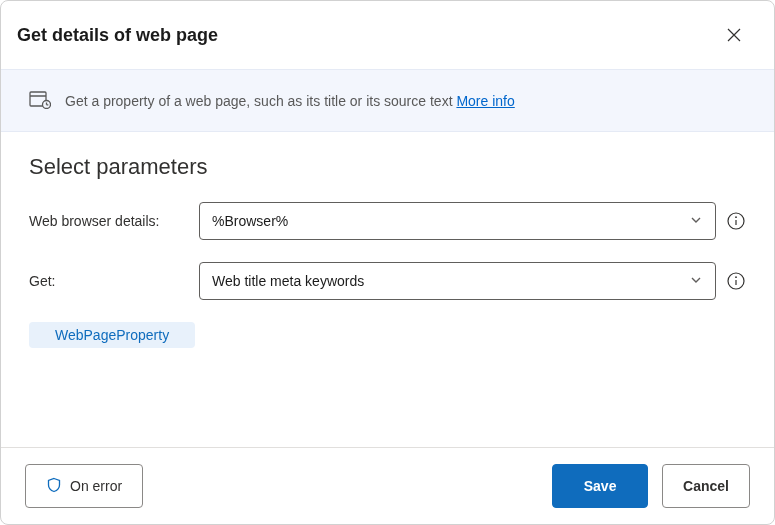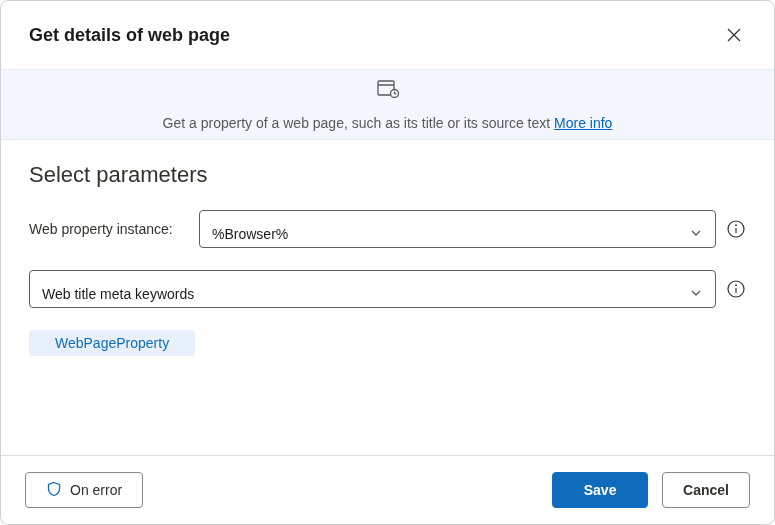--- a/index.html
+++ b/index.html
@@ -15,47 +15,46 @@
       border: 1px solid #d1d1d1;
       border-radius: 8px;
       display: flex;
       flex-direction: column;
       overflow: hidden;
     }
     .header {
       display: flex;
       align-items: center;
       justify-content: space-between;
-      padding: 18px 24px 18px 28px;
+      padding: 18px 24px 18px 16px;
     }
     .title {
       font-size: 18px;
       font-weight: 600;
     }
     .close-btn {
       width: 32px;
       height: 32px;
       display: flex;
       align-items: center;
       justify-content: center;
       cursor: pointer;
       background: transparent;
       border: none;
     }
     .close-btn svg { width: 14px; height: 14px; }
     .info-banner {
       background: #f3f6fd;
       border-top: 1px solid #e5eaf5;
       border-bottom: 1px solid #e5eaf5;
-      padding: 8px 28px;
+      padding: 19px 28px;
       display: flex;
       align-items: center;
       gap: 14px;
       color: #595959;
-      flex-direction: column;
     }
     .info-banner .banner-icon { flex: 0 0 auto; color: #595959; }
     .info-banner a {
       color: #0066CC;
       text-decoration: underline;
       cursor: pointer;
     }
     .content {
       flex: 1;
       padding: 22px 28px;
@@ -77,23 +76,23 @@
       width: 160px;
       flex: 0 0 160px;
       color: #323130;
     }
     .dropdown {
       flex: 1;
       height: 38px;
       border: 1px solid #605e5c;
       border-radius: 4px;
       display: flex;
-      align-items: flex-start;
+      align-items: center;
       justify-content: space-between;
-      padding: 15px 12px;
+      padding: 0 12px;
       cursor: pointer;
       background: #fff;
     }
     .dropdown .chev { color: #605e5c; }
     .info-icon {
       width: 20px;
       height: 20px;
       flex: 0 0 20px;
       display: flex;
       align-items: center;
@@ -124,21 +123,21 @@
       cursor: pointer;
     }
     .footer {
       border-top: 1px solid #e1dfdd;
       padding: 16px 24px;
       display: flex;
       align-items: center;
       justify-content: space-between;
     }
     .btn {
-      height: 36px;
+      height: 44px;
       padding: 0 20px;
       border-radius: 4px;
       font-size: 14px;
       font-weight: 600;
       cursor: pointer;
       display: inline-flex;
       align-items: center;
       justify-content: center;
       gap: 8px;
       border: 1px solid #8a8886;
@@ -183,39 +182,40 @@
     </span>
     <span>
       <span>Get a property of a web page, such as its title or its source text </span><a>More info</a>
     </span>
   </div>
 
   <div class="content">
     <div class="section-title">Select parameters</div>
 
     <div class="form-row">
-      <div class="form-label">Web property instance:</div>
+      <div class="form-label">Web browser details:</div>
       <div class="dropdown">
         <span>%Browser%</span>
         <span class="chev">
           <svg width="14" height="14" viewBox="0 0 14 14">
               <path d="M3 5 L7 9 L11 5" stroke="#605e5c" stroke-width="1.4" fill="none"></path>
             </svg>
         </span>
       </div>
       <span class="info-icon">
         <svg width="18" height="18" viewBox="0 0 18 18" fill="none" stroke="#323130" stroke-width="1.2">
           <circle cx="9" cy="9" r="8"></circle>
           <line x1="9" y1="8" x2="9" y2="13"></line>
           <circle cx="9" cy="5.2" r="0.9" fill="#323130" stroke="none"></circle>
         </svg>
       </span>
     </div>
 
     <div class="form-row">
+      <div class="form-label">Get:</div>
       <div class="dropdown">
         <span>Web title meta keywords</span>
         <span class="chev">
           <svg width="14" height="14" viewBox="0 0 14 14">
               <path d="M3 5 L7 9 L11 5" stroke="#605e5c" stroke-width="1.4" fill="none"></path>
             </svg>
         </span>
       </div>
       <span class="info-icon">
         <svg width="18" height="18" viewBox="0 0 18 18" fill="none" stroke="#323130" stroke-width="1.2">

